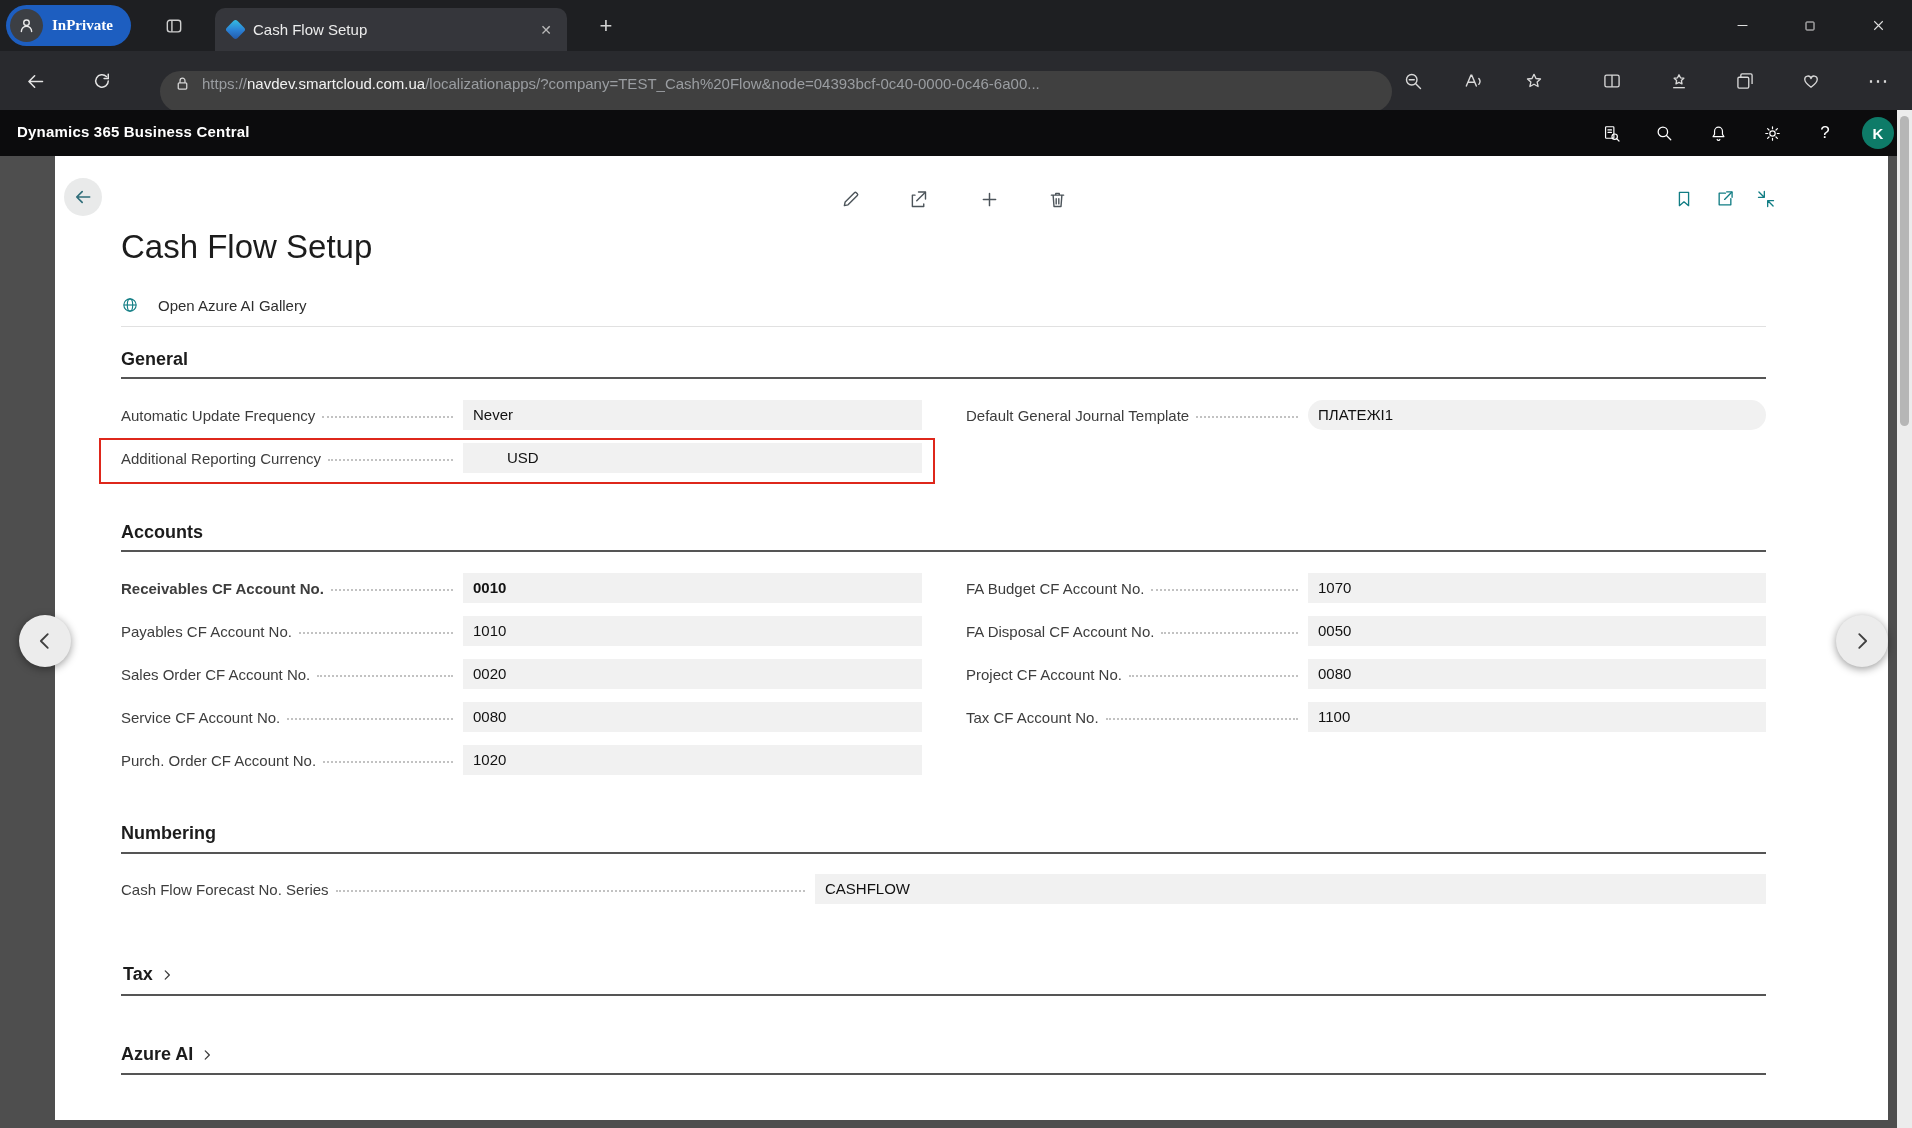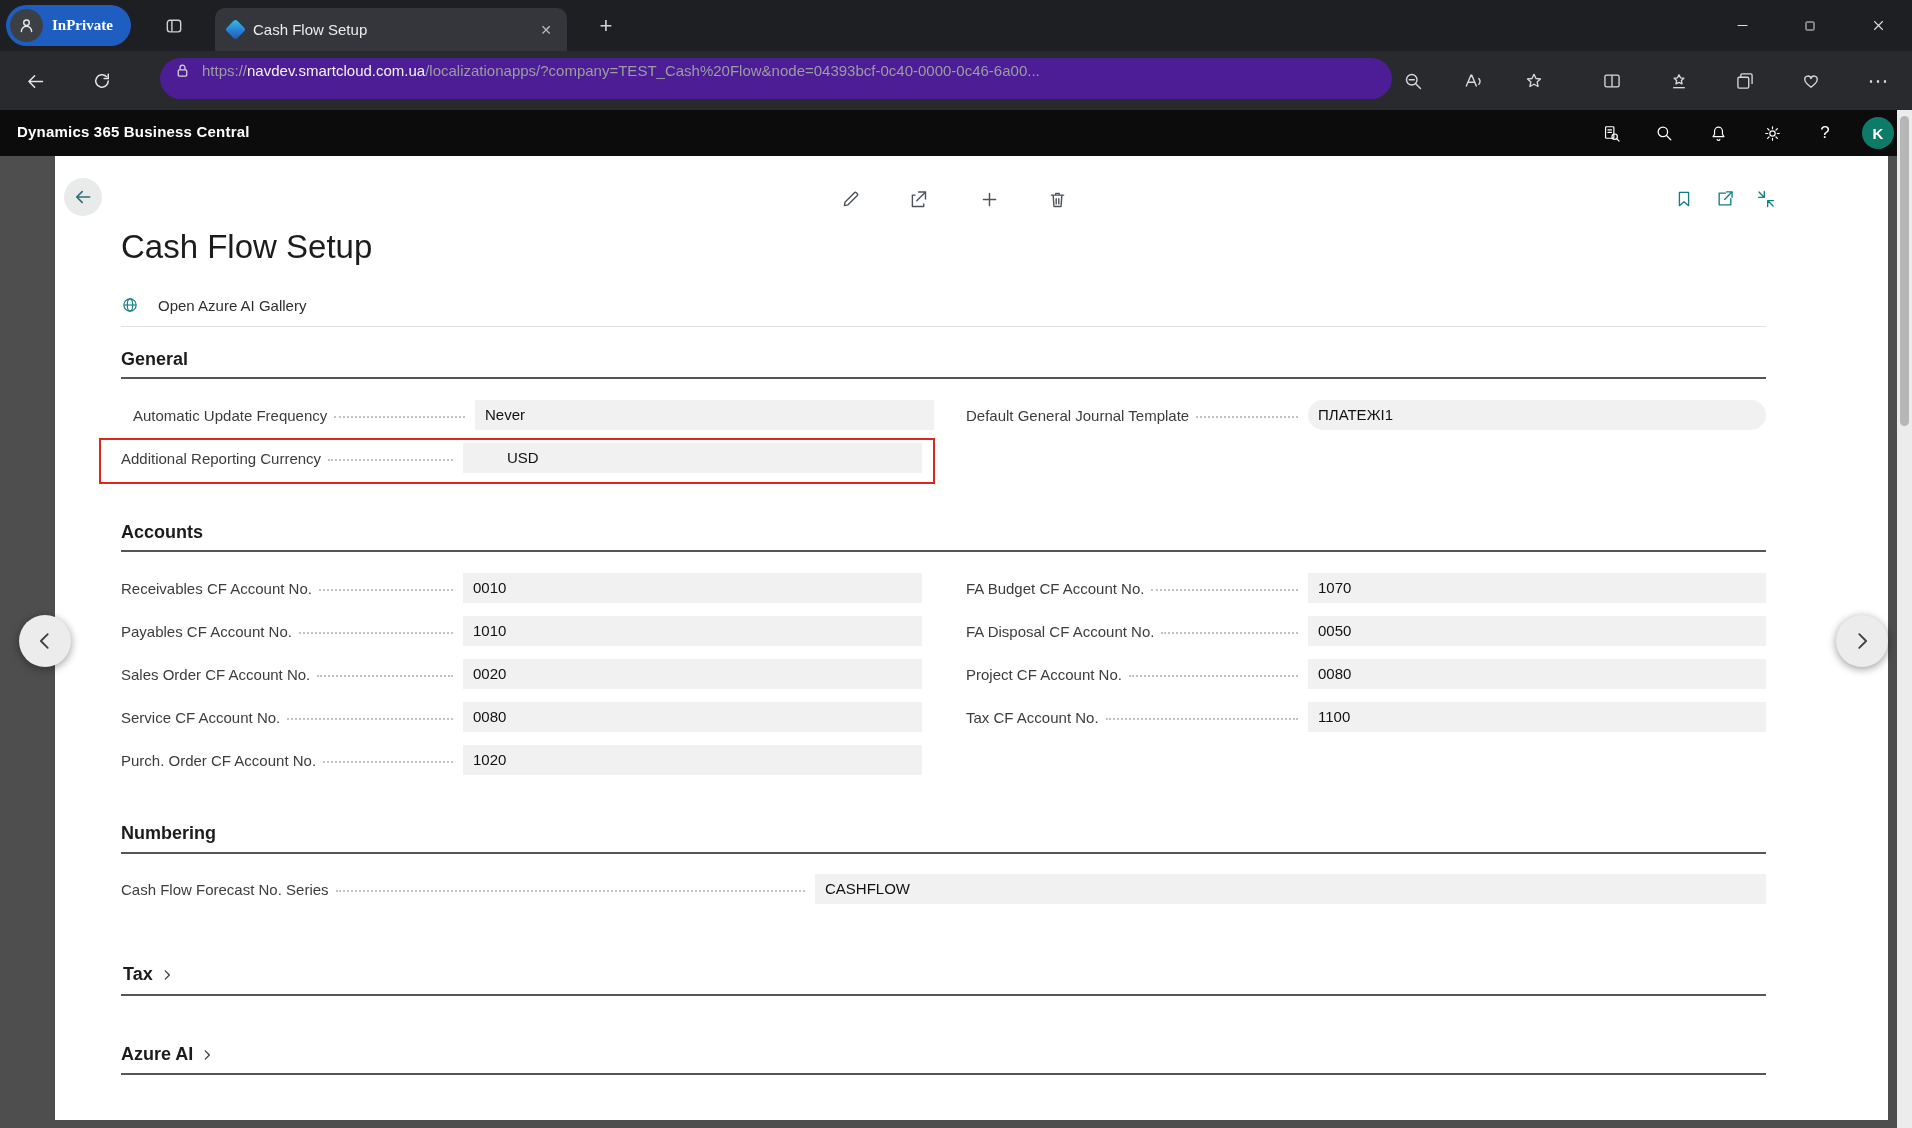--- a/index.html
+++ b/index.html
@@ -19,22 +19,22 @@
   .tab{position:absolute;left:215px;top:8px;width:352px;height:43px;background:#35363b;
        border-radius:10px 10px 0 0;display:flex;align-items:center;gap:10px;padding:0 8px 0 13px;}
   .favicon{width:15px;height:15px;border-radius:3px;transform:rotate(45deg);
        background:linear-gradient(135deg,#35c2e2 0%,#2a7fd4 55%,#2456a4 100%);flex:none;}
   .tabtitle{color:#ececec;font-size:15px;flex:1;white-space:nowrap;overflow:hidden;text-overflow:ellipsis;}
   .tabclose{color:#b9b9b9;font-size:14px;width:26px;height:26px;display:flex;align-items:center;justify-content:center;border-radius:5px;}
   .newtab{color:#d2d2d2;font-size:22px;font-weight:400;}
   .winbtn{width:68px;height:51px;}
 
   .navbar{position:relative;width:1912px;height:59px;background:#292a2e;}
-  .urlpill{position:absolute;left:160px;top:7px;width:1232px;height:41px;border-radius:21px;
-           background:#4c1d95;display:flex;align-items:center;gap:11px;padding:0 16px 16px 14px;overflow:hidden;}
+  .urlpill{position:absolute;left:160px;top:20px;width:1232px;height:41px;border-radius:21px;
+           background:#404040;display:flex;align-items:center;gap:11px;padding:0 16px 16px 14px;overflow:hidden;}
   .url{font-size:15px;white-space:nowrap;overflow:hidden;}
   .url .dim{color:#9a9da1;} .url .host{color:#f1f1f1;}
 
   .bcheader{position:relative;width:1912px;height:46px;background:#0c0c0d;padding-left:45px;}
   .bctitle{position:absolute;left:17px;top:13px;color:#fff;font-size:15px;font-weight:700;letter-spacing:.2px;}
   .bcavatar{position:absolute;left:1862px;top:7px;width:32px;height:32px;border-radius:50%;
             background:#0e7b68;color:#fff;font-size:15px;font-weight:700;
             display:flex;align-items:center;justify-content:center;}
 
   
@@ -279,21 +279,21 @@
       <span class="gtxt">Open Azure AI Gallery</span>
     </div>
     <div class="thinrule" style="top:170px;"></div>
 
     <div class="sec" style="left:66px;top:193px;">
       <span>General</span>
     </div>
     <div class="rule" style="top:221px;"></div>
 
     <div class="col" style="left:66px;top:244px;">
-      <div class="row" style="width:801px;margin-left:12px;">
+      <div class="row" style="width:801px;">
         <span class="lbl">Automatic Update Frequency</span>
         <span class="leader"></span>
         <span class="val" style="width:459px;">Never</span>
       </div>
       <div class="row" style="width:801px;">
         <span class="lbl">Additional Reporting Currency</span>
         <span class="leader"></span>
         <span class="val" style="width:459px;padding-left:44px;">USD</span>
       </div>
     </div>
@@ -307,21 +307,21 @@
     </div>
 
     <div class="redbox"></div>
 
     <div class="sec" style="left:66px;top:366px;">
       <span>Accounts</span>
     </div>
     <div class="rule" style="top:394px;"></div>
 
     <div class="col" style="left:66px;top:417px;">
-      <div class="row" style="width:801px;">
+      <div class="row" style="width:801px;font-weight:bold;">
         <span class="lbl">Receivables CF Account No.</span>
         <span class="leader"></span>
         <span class="val" style="width:459px;">0010</span>
       </div>
       <div class="row" style="width:801px;">
         <span class="lbl">Payables CF Account No.</span>
         <span class="leader"></span>
         <span class="val" style="width:459px;">1010</span>
       </div>
       <div class="row" style="width:801px;">

